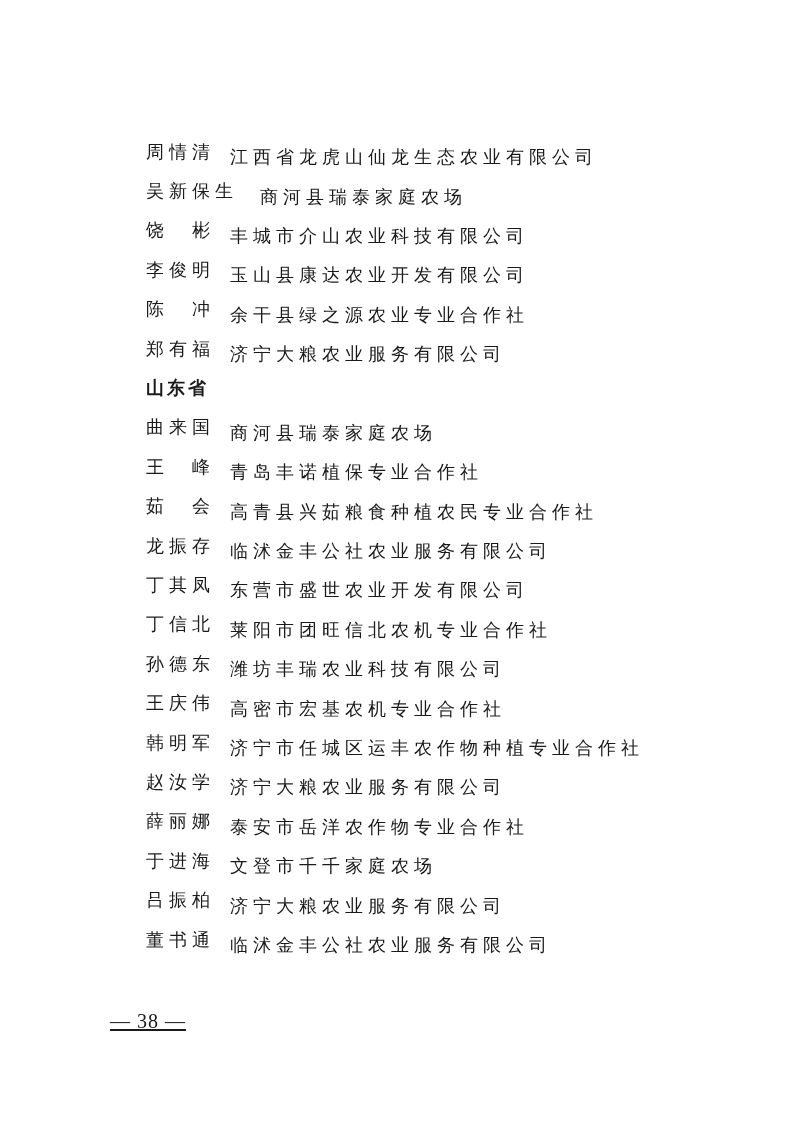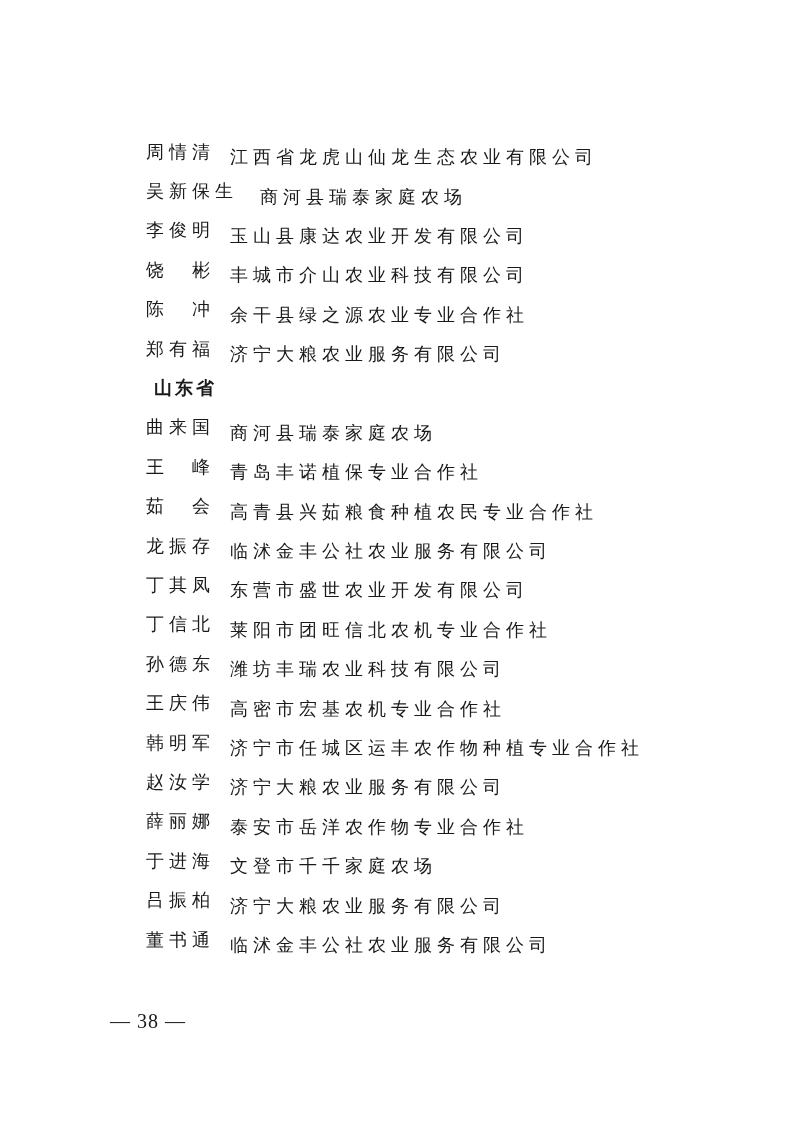--- a/index.html
+++ b/index.html
@@ -50,53 +50,53 @@
       margin-top: 11px;
     }
     .section-heading {
       height: 39.4px;
       display: flex;
       align-items: center;
       font-size: 18px;
       font-weight: bold;
       letter-spacing: 3px;
       font-family: "DejaVu Sans", "Liberation Sans", sans-serif;
-      margin-left: 8px;
     }
     .page-number {
       position: absolute;
       left: 110px;
       top: 1010px;
       font-size: 20px;
       font-family: "Liberation Serif", "DejaVu Serif", serif;
       color: #1a1a1a;
       letter-spacing: 1px;
+      text-decoration: underline;
     }
   </style>
 </head>
 <body>
 
 <div class="page">
   <div class="list">
 
     <div class="row">
       <span class="name">周情清</span>
       <span class="org">江西省龙虎山仙龙生态农业有限公司</span>
     </div>
     <div class="row">
       <span class="name long">吴新保生</span>
       <span class="org">商河县瑞泰家庭农场</span>
     </div>
     <div class="row">
+      <span class="name">饶　彬</span>
+      <span class="org">丰城市介山农业科技有限公司</span>
+    </div>
+    <div class="row">
       <span class="name">李俊明</span>
       <span class="org">玉山县康达农业开发有限公司</span>
-    </div>
-    <div class="row">
-      <span class="name">饶　彬</span>
-      <span class="org">丰城市介山农业科技有限公司</span>
     </div>
     <div class="row">
       <span class="name">陈　冲</span>
       <span class="org">余干县绿之源农业专业合作社</span>
     </div>
     <div class="row">
       <span class="name">郑有福</span>
       <span class="org">济宁大粮农业服务有限公司</span>
     </div>
 

